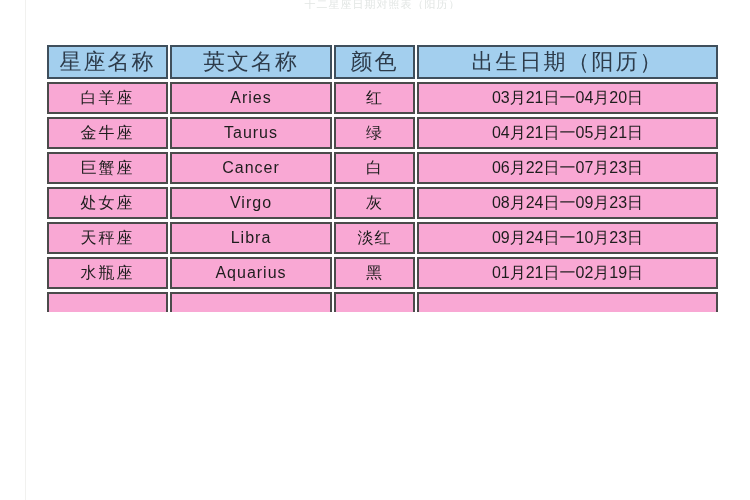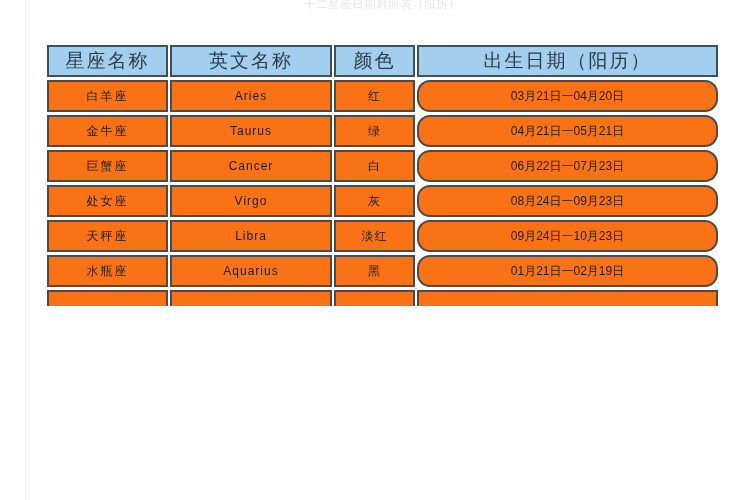--- a/index.html
+++ b/index.html
@@ -69,47 +69,46 @@
     vertical-align: middle;
     border: 2px solid #4b4b4b;
     box-sizing: border-box;
     overflow: hidden;
     white-space: nowrap;
   }
 
   table.zodiac-table th {
     background: #a3cfee;
     color: #2d3b4a;
-    font-size: 19px;
+    font-size: 22px;
     font-weight: normal;
     letter-spacing: 2px;
     border-color: #3f4f5c;
   }
 
   table.zodiac-table td {
-    background: #f97316;
+    background: #f9a8d4;
     color: #1d1d1d;
-    font-size: 12px;
+    font-size: 16px;
   }
 
   td.cell-name {
     letter-spacing: 2px;
   }
   td.cell-eng {
     font-family: Liberation Sans, sans-serif;
     font-size: 15px;
     letter-spacing: 1px;
   }
   td.cell-color {
     letter-spacing: 1px;
   }
   td.cell-date {
     font-size: 17px;
     letter-spacing: 0px;
-    border-radius: 13px;
   }
 
   
   tr.row-clipped td {
     height: 10px;
     border-bottom: none;
     color: transparent;
   }
 </style>
 </head>

